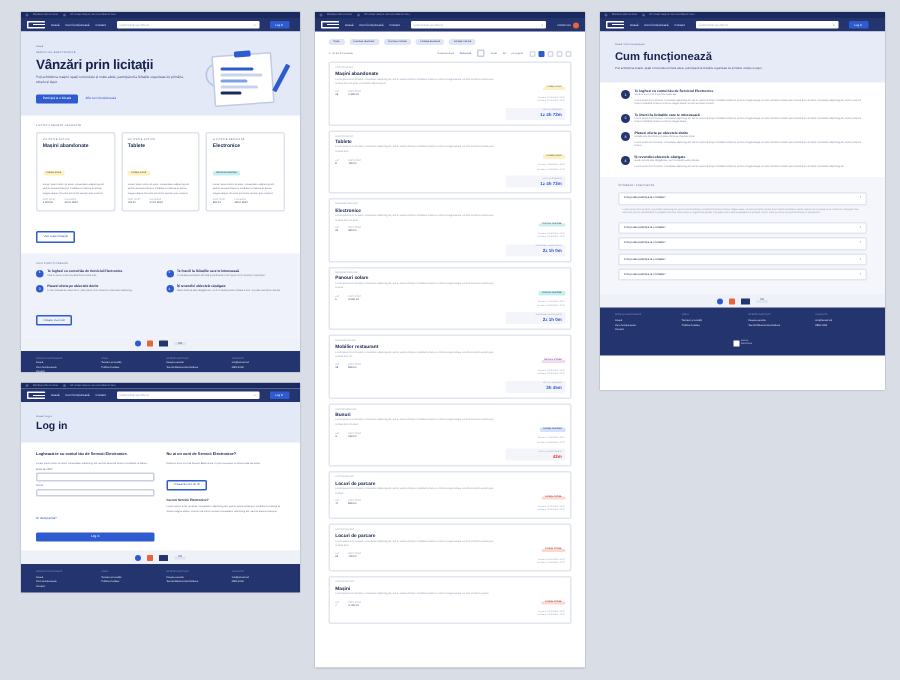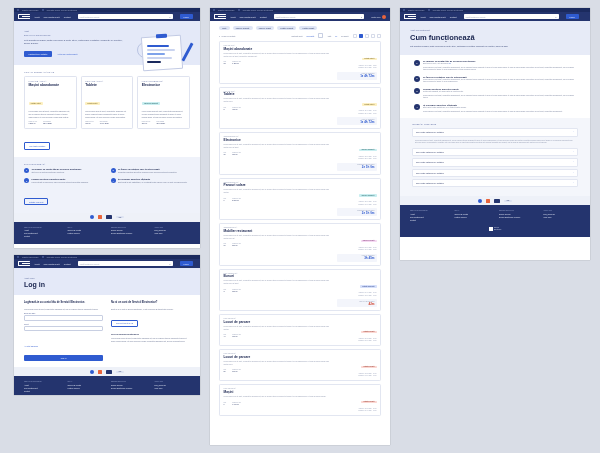--- a/index.html
+++ b/index.html
@@ -203,20 +203,21 @@
       <div class="search">
         <span>Caută licitații sau obiecte</span>
         <span class="mag">⌕</span>
       </div>
       <div class="login">Log in</div>
     </div>
 
     <div class="hero">
       <div class="crumb">Acasă</div>
       <div class="eyebrow">Serviciul Electronice</div>
+      <div class="h1">Vânzări prin licitații</div>
       <div class="lead">Poți achiziționa mașini, spații comerciale și multe altele, participând la licitațiile organizate de primărie, simplu și sigur.</div>
       <div class="btnrow">
         <span class="btn-primary">Participă la o licitație</span>
         <span class="btn-ghost">Află cum funcționează</span>
       </div>
       <div class="illus">
         <div class="ring"></div>
         <div class="sheet"></div>
         <div class="clip"></div>
         <div class="bar b1"></div>

